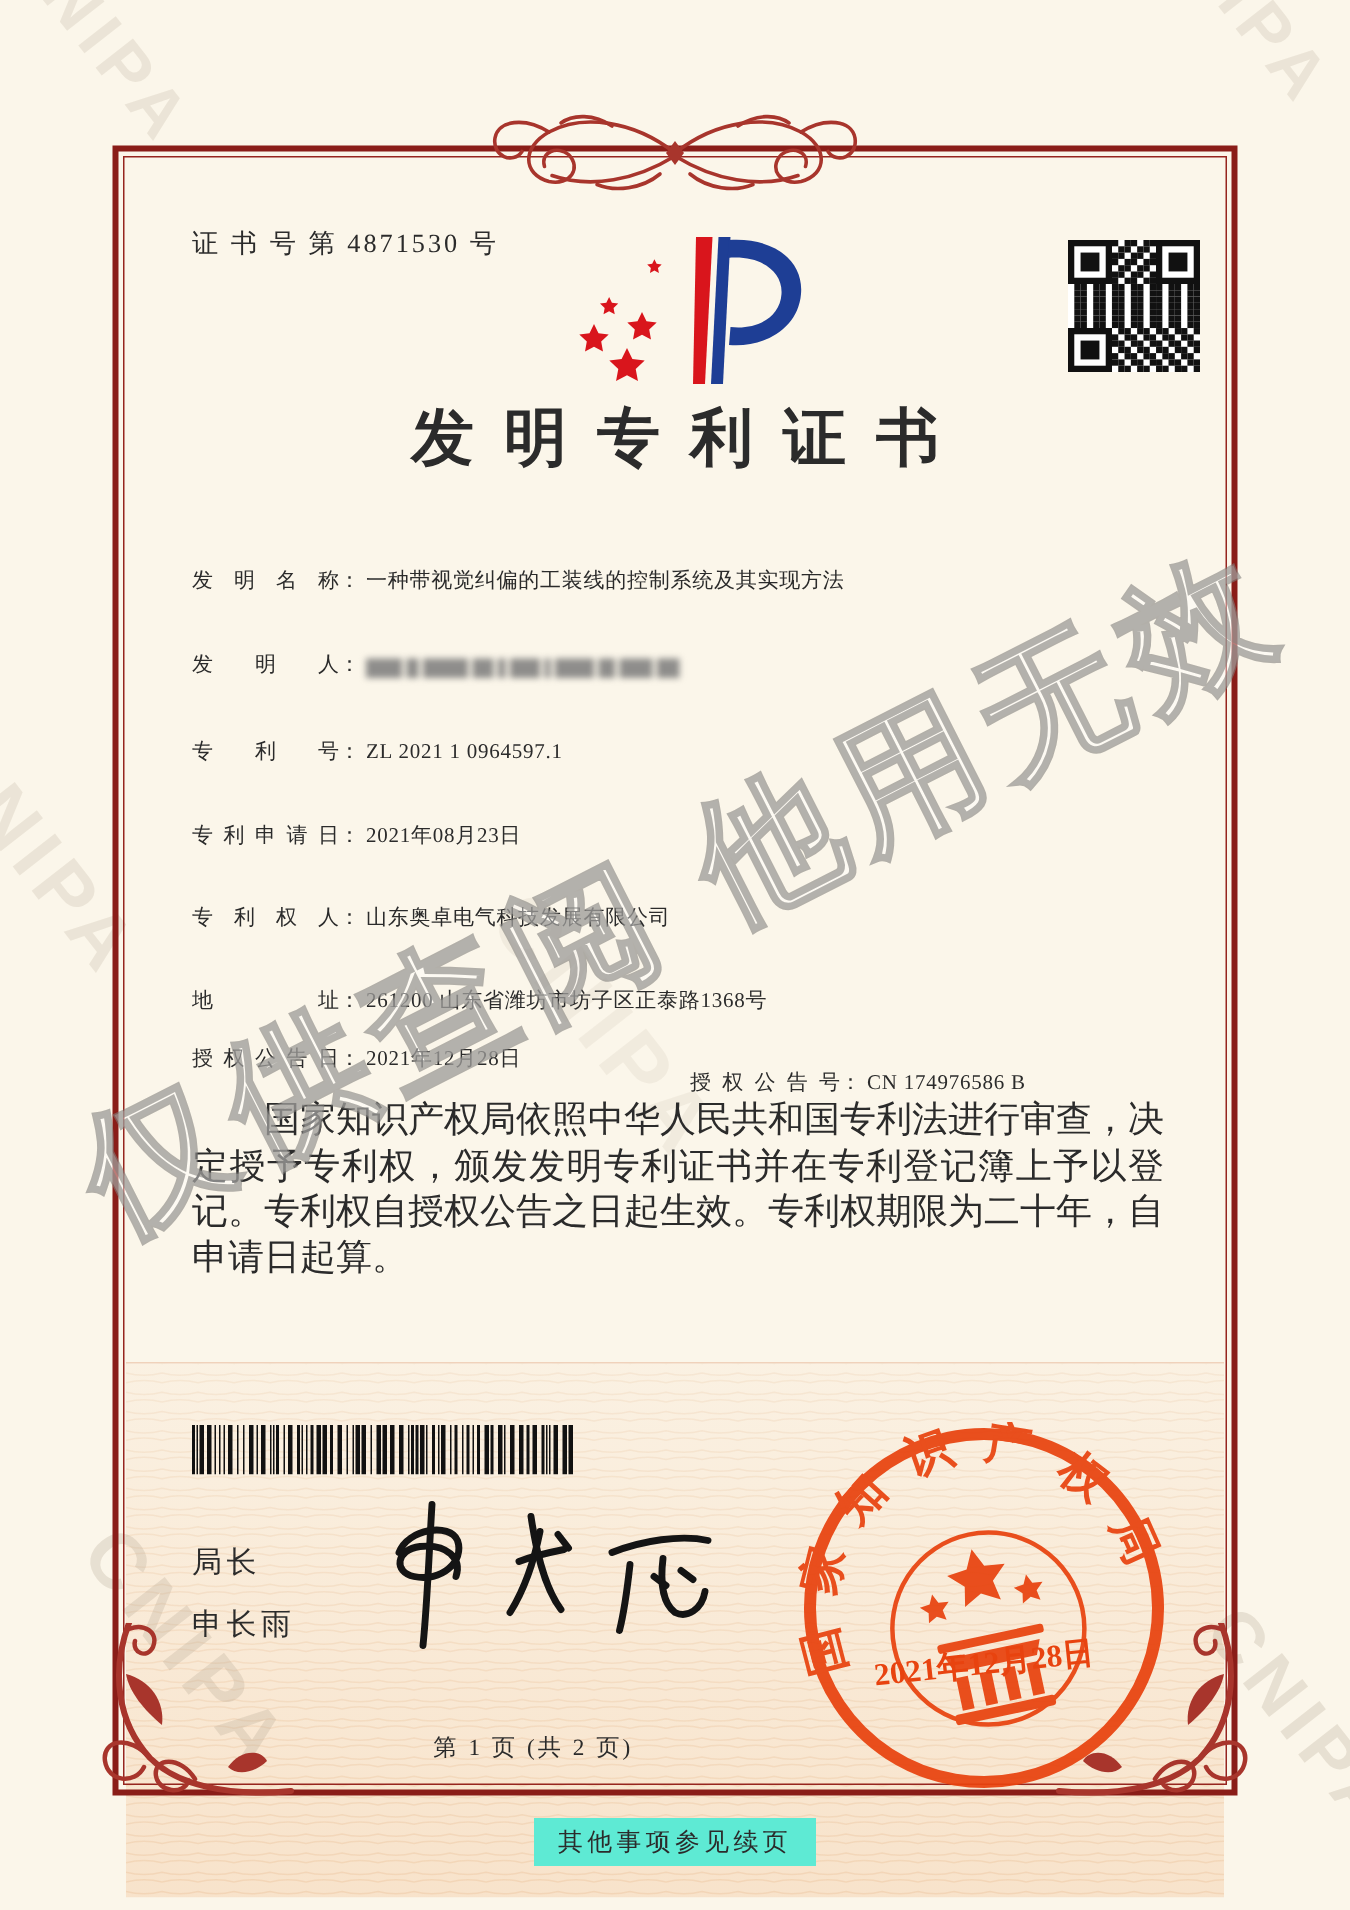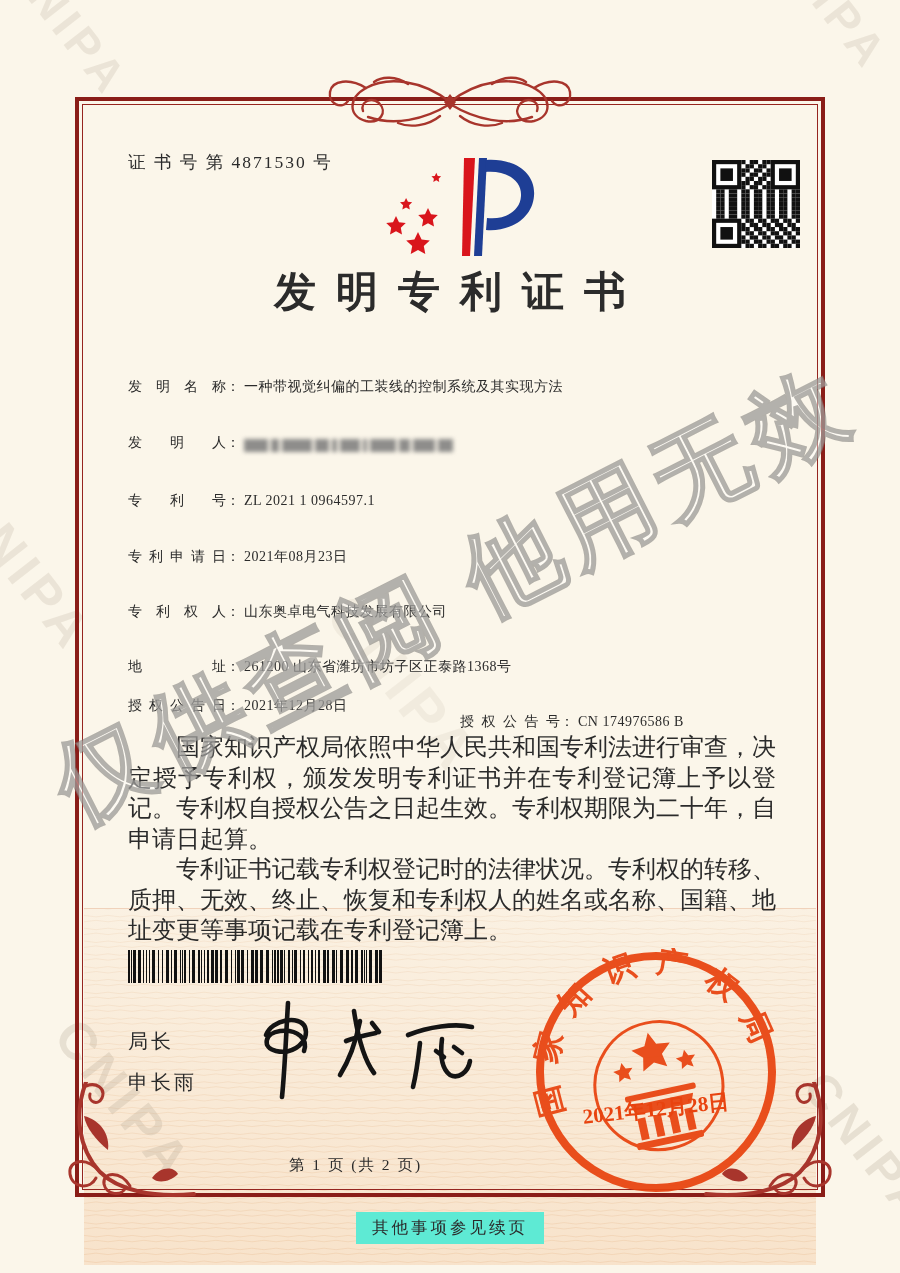--- a/index.html
+++ b/index.html
@@ -402,21 +402,20 @@
 </div>
 <div class="frow" style="top:697px;">
   <span class="flabel">授权公告日</span><span class="fcolon">：</span><span class="fval">2021年12月28日</span>
 </div>
 <div class="frow" style="top:713px;left:460px;">
   <span class="flabel" style="width:100px">授权公告号</span><span class="fcolon">：</span><span class="fval">CN 174976586 B</span>
 </div>
 
 <div class="paras">
   <p>国家知识产权局依照中华人民共和国专利法进行审查，决定授予专利权，颁发发明专利证书并在专利登记簿上予以登记。专利权自授权公告之日起生效。专利权期限为二十年，自申请日起算。</p>
-  <p>专利证书记载专利权登记时的法律状况。专利权的转移、质押、无效、终止、恢复和专利权人的姓名或名称、国籍、地址变更等事项记载在专利登记簿上。</p>
 </div>
 
 <svg id="barcode" xmlns="http://www.w3.org/2000/svg" width="258" height="33">
     <rect x="0" y="0" width="2" height="33" fill="#111"></rect>
     <rect x="3" y="0" width="1" height="33" fill="#111"></rect>
     <rect x="5" y="0" width="3" height="33" fill="#111"></rect>
     <rect x="10" y="0" width="3" height="33" fill="#111"></rect>
     <rect x="15" y="0" width="1" height="33" fill="#111"></rect>
     <rect x="18" y="0" width="1" height="33" fill="#111"></rect>
     <rect x="21" y="0" width="1" height="33" fill="#111"></rect>

